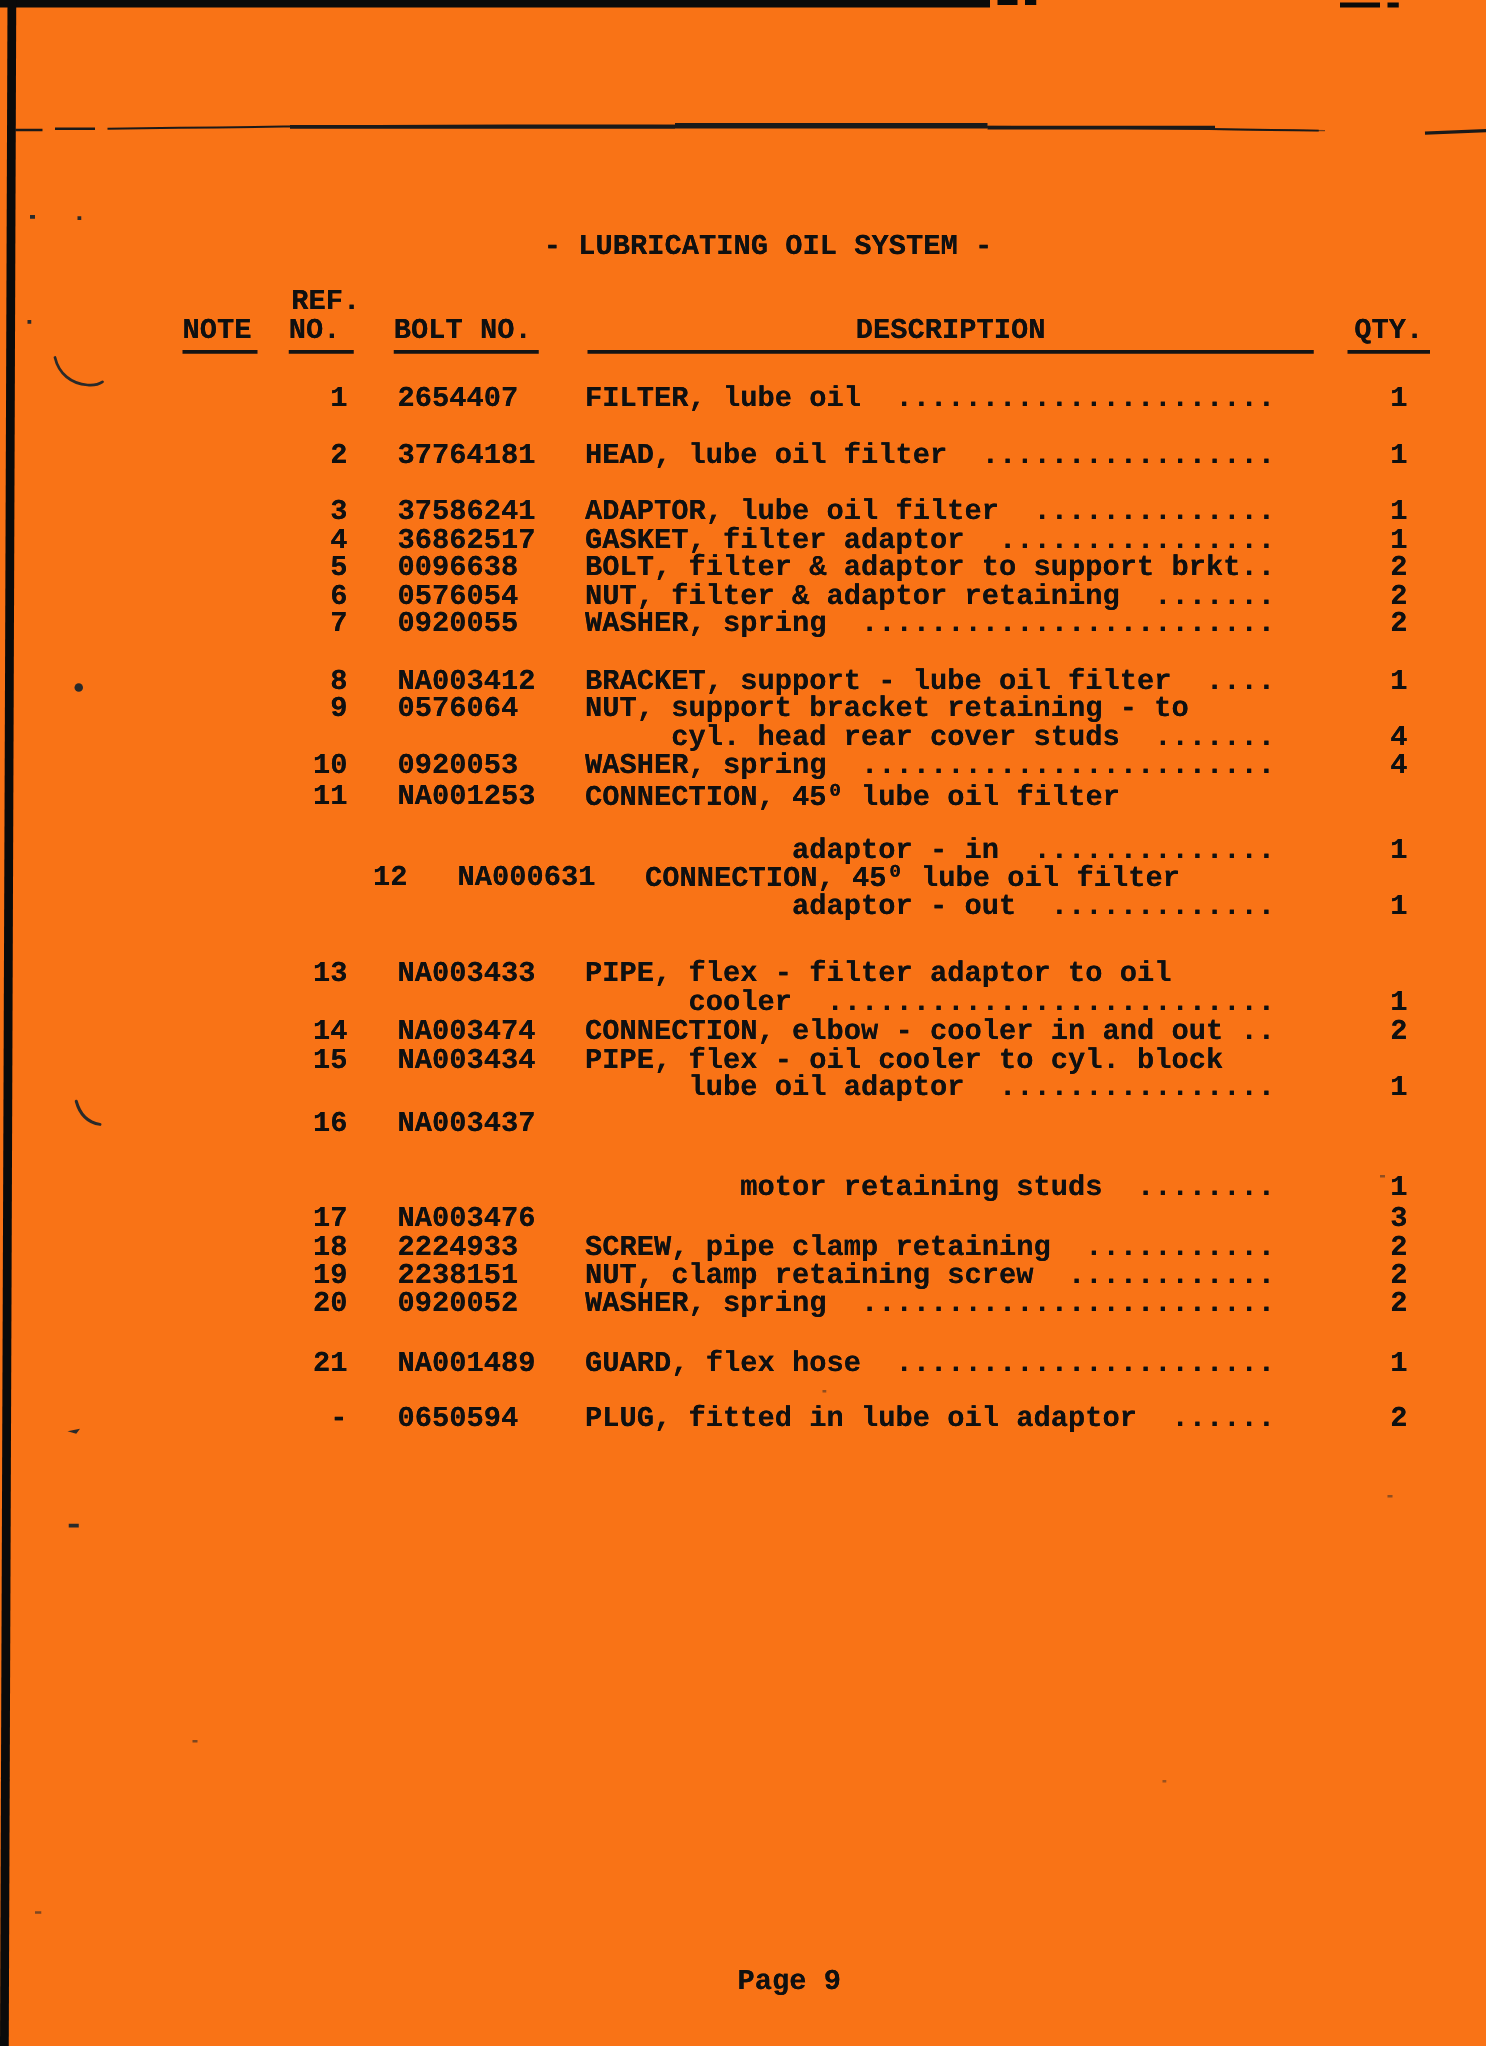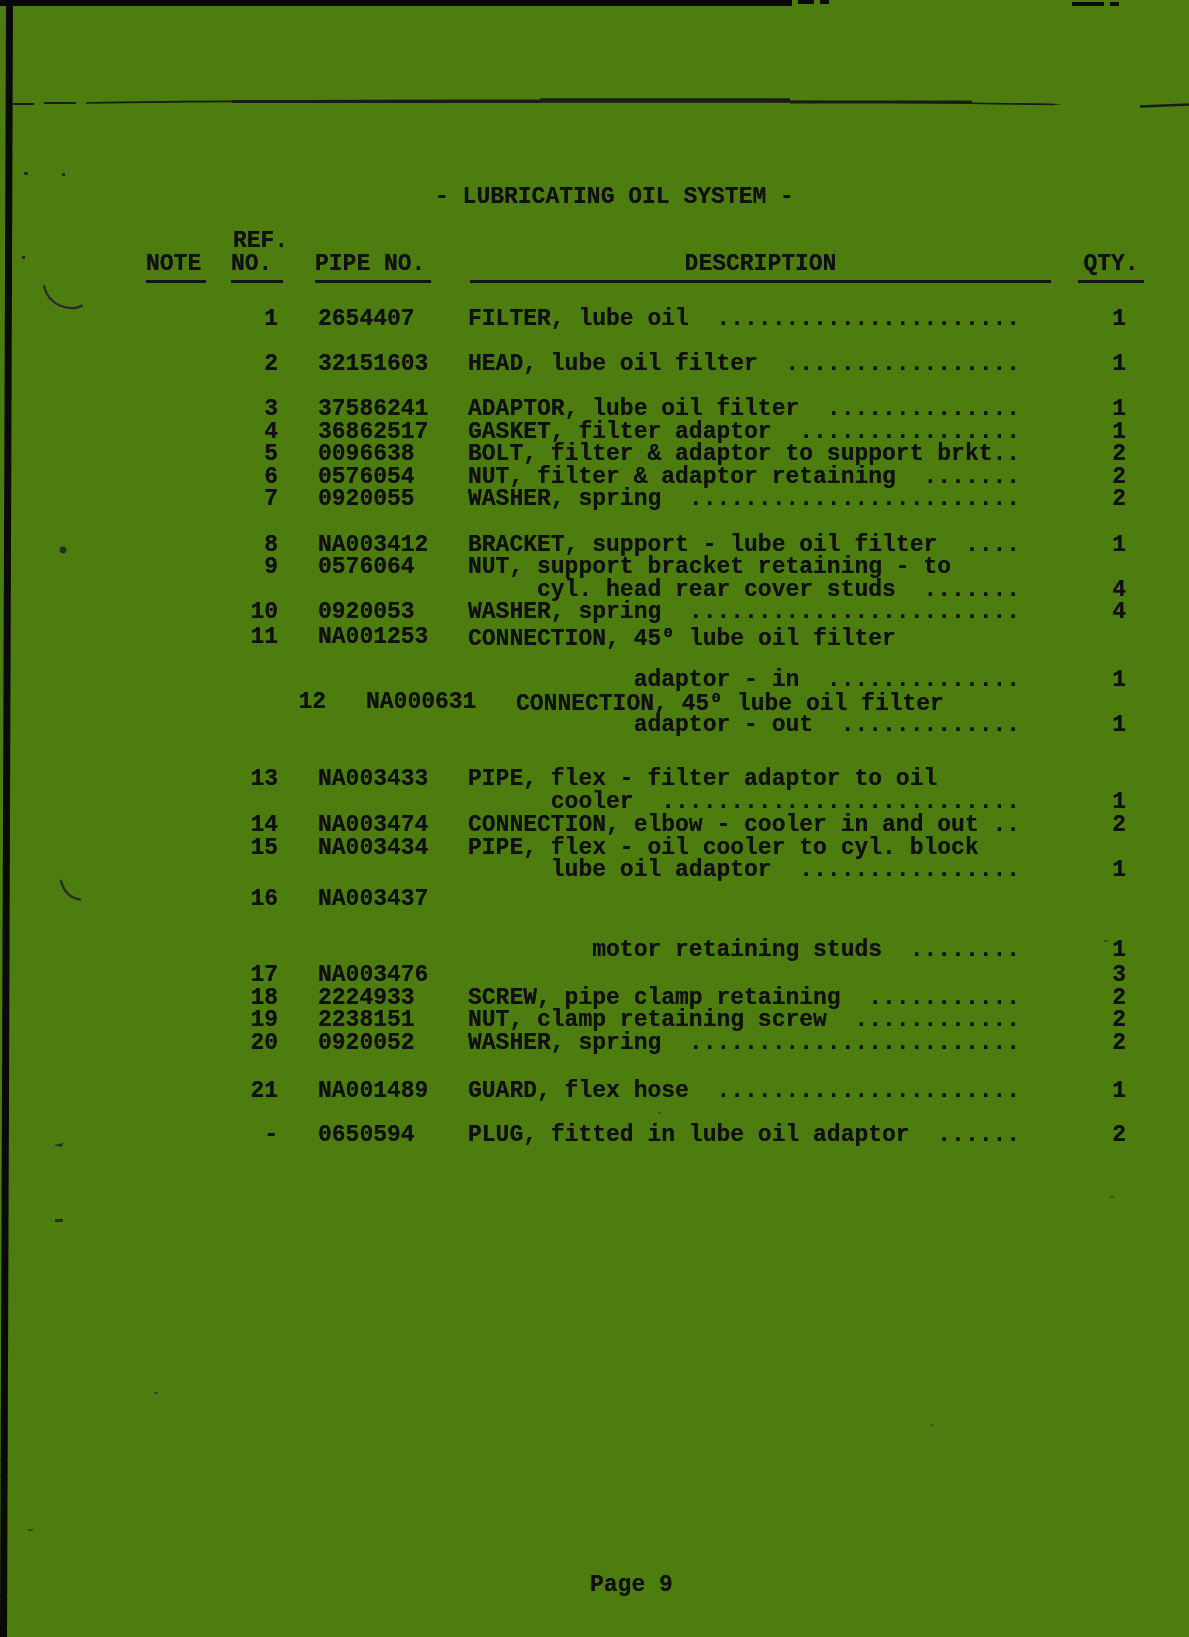--- a/index.html
+++ b/index.html
@@ -1,19 +1,19 @@
 <!DOCTYPE html>
 <html><head>
 <meta charset="utf-8">
 <style>
   html,body{margin:0;padding:0;background:#e8e8e4;}
   #page{
     position:relative;
     width:1189px;height:1637px;
-    background:#4d7c0f;
+    background:#f97316;
     overflow:hidden;
     font-family:"Liberation Mono","DejaVu Sans Mono",monospace;
     font-size:23px;
     font-weight:700;
     color:#101010;
     text-shadow:0 0 0.5px #202020;
   }
   .abs{position:absolute;white-space:pre;}
   .underline{border-bottom:3px solid #141414;padding-bottom:3px;}
   #desc-header{text-align:center;}
@@ -70,36 +70,36 @@
       <rect x="658" y="1112" width="3" height="2" fill-opacity="0.5"></rect>
       <rect x="930" y="1424" width="3" height="2" fill-opacity="0.45"></rect>
     </g>
   </svg>
 
   <div class="abs" style="left:435px;top:184px;">- LUBRICATING OIL SYSTEM -</div>
 
   <div class="abs" style="left:233px;top:228px;">REF.</div>
   <div class="abs underline" style="left:146px;top:251px;width:60px;">NOTE</div>
   <div class="abs underline" style="left:231px;top:251px;width:52px;">NO.</div>
-  <div class="abs underline" style="left:315px;top:251px;width:116px;">PIPE NO.</div>
+  <div class="abs underline" style="left:315px;top:251px;width:116px;">BOLT NO.</div>
   <div class="abs underline" id="desc-header" style="left:470px;top:251px;width:581px;">DESCRIPTION</div>
   <div class="abs underline" id="qty-header" style="left:1078px;top:251px;width:66px;">QTY.</div>
 
   <div>
       <div class="row" style="top: 306px;">
         <span class="cell note-cell"></span>
         <span class="cell ref-cell">1</span>
         <span class="cell part-cell">2654407</span>
         <span class="cell desc-cell">FILTER, lube oil  ......................</span>
         <span class="cell qty-cell">1</span>
       </div>
       <div class="row" style="top: 351px;">
         <span class="cell note-cell"></span>
         <span class="cell ref-cell">2</span>
-        <span class="cell part-cell">32151603</span>
+        <span class="cell part-cell">37764181</span>
         <span class="cell desc-cell">HEAD, lube oil filter  .................</span>
         <span class="cell qty-cell">1</span>
       </div>
       <div class="row" style="top: 396px;">
         <span class="cell note-cell"></span>
         <span class="cell ref-cell">3</span>
         <span class="cell part-cell">37586241</span>
         <span class="cell desc-cell">ADAPTOR, lube oil filter  ..............</span>
         <span class="cell qty-cell">1</span>
       </div>

